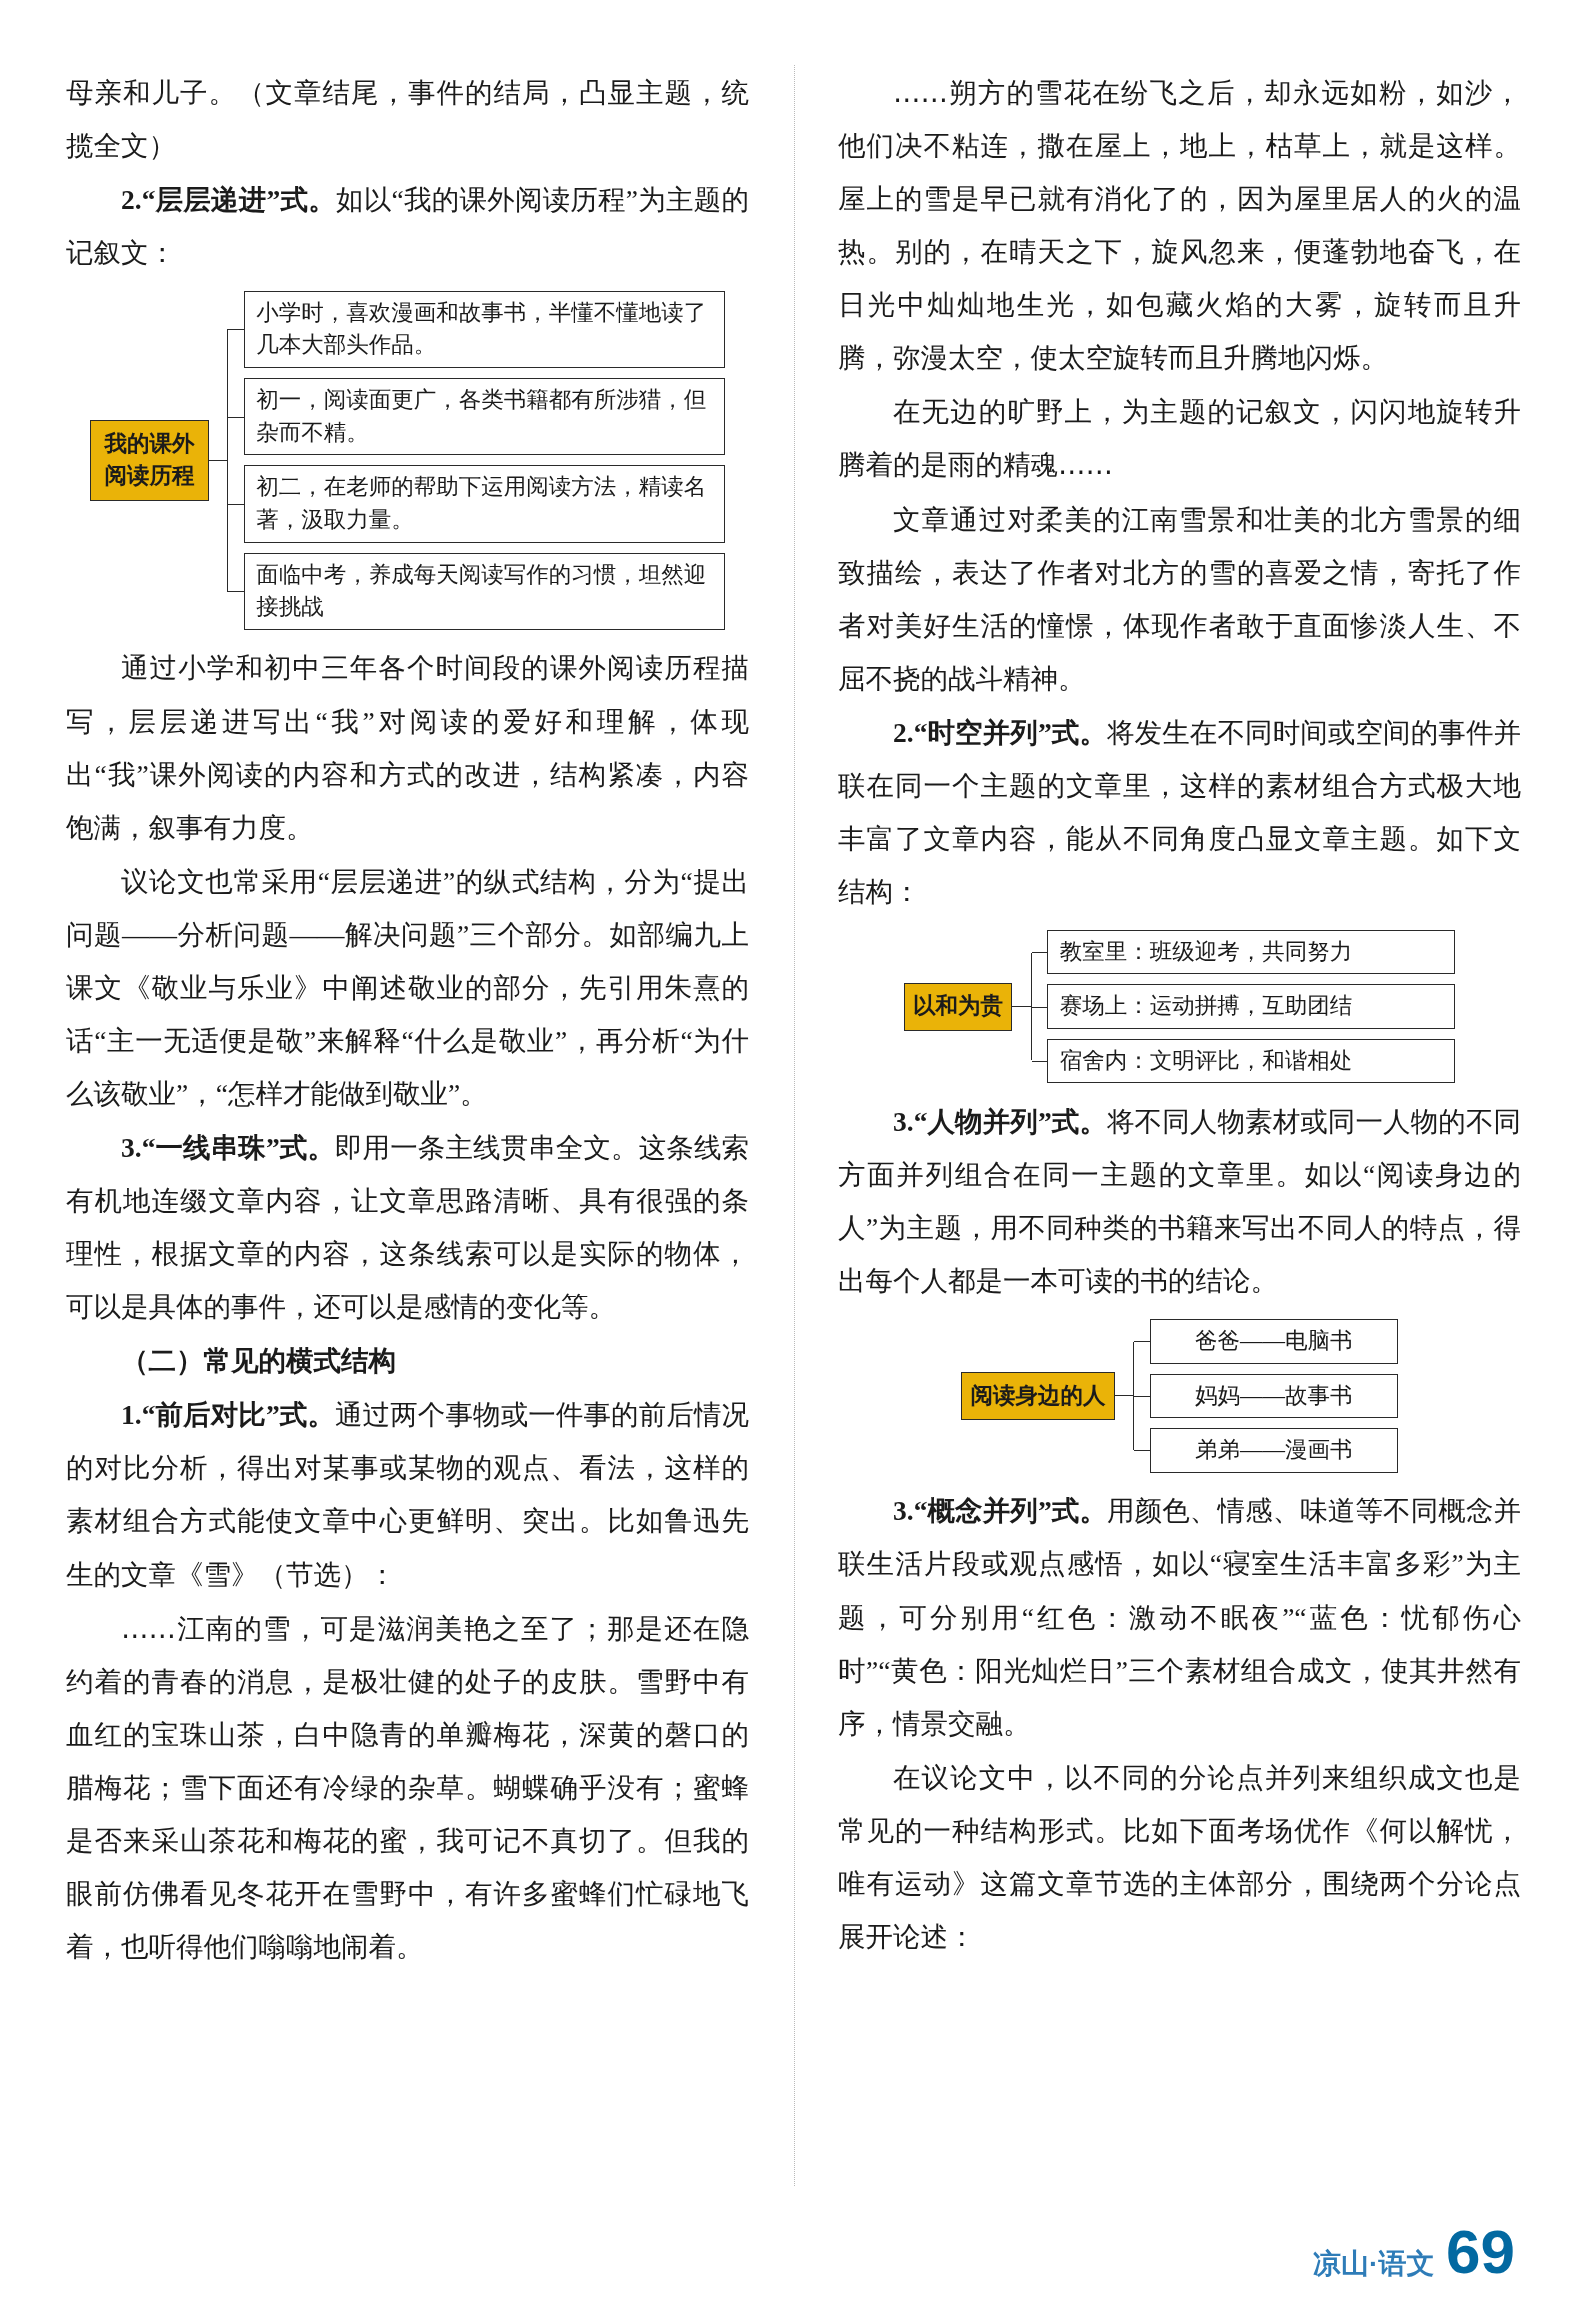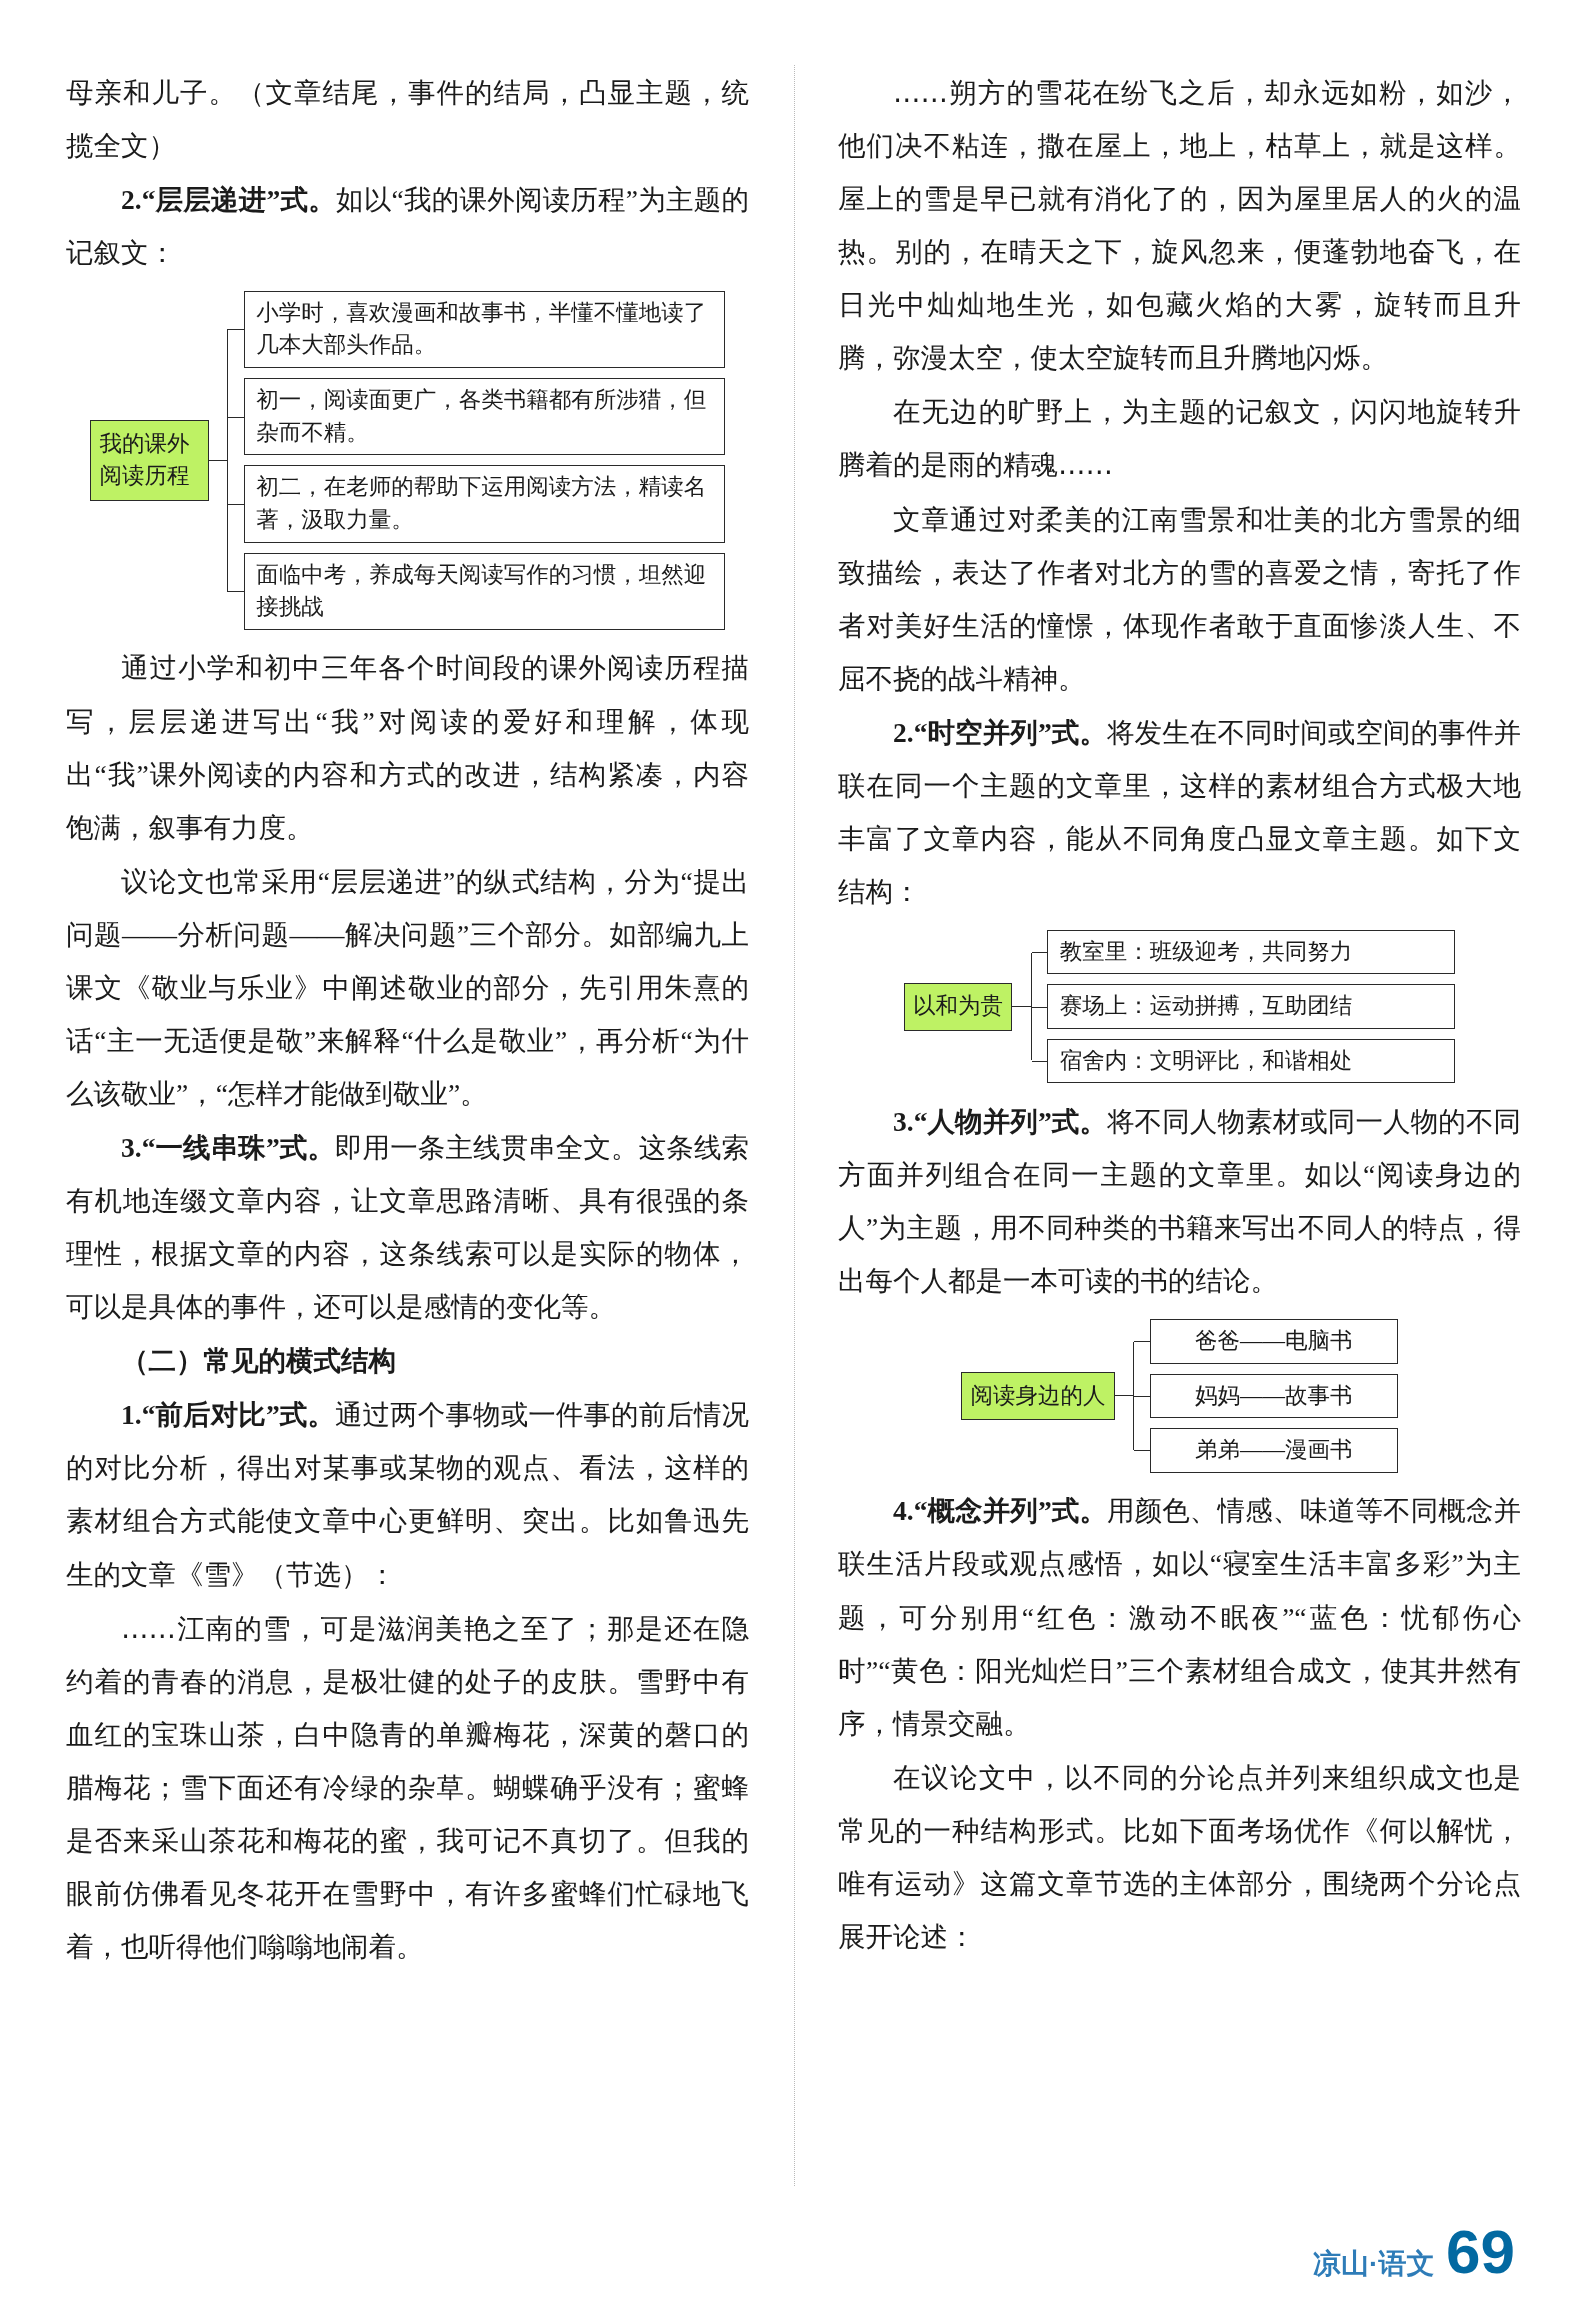--- a/index.html
+++ b/index.html
@@ -42,23 +42,24 @@
     align-items: center;
     justify-content: center;
     margin: 11.6px 0 11.6px 0;
     font-size: 22.5px;
     line-height: 1.45;
     text-align: left;
   }
   .diag-label {
     border: 1.7px solid #2a2a2a;
     padding: 6.7px 8.3px;
-    text-align: left;
+    text-align: center;
     flex: 0 0 auto;
-    background: #bef264;
+    background: #eab308;
+    font-weight: bold;
   }
   .diag-label.wrap { width: 100px; word-break: break-all; }
   .diag-label.nowrap { white-space: nowrap; }
   .diag-bridge {
     width: 18.3px;
     flex: 0 0 auto;
     border-top: 1.7px solid #2a2a2a;
   }
   .diag-items {
     display: flex;
@@ -170,21 +171,21 @@
       <div class="diagram d3">
         <div class="diag-label nowrap">阅读身边的人</div>
         <div class="diag-bridge"></div>
         <div class="diag-items">
           <div class="diag-item">爸爸——电脑书</div>
           <div class="diag-item">妈妈——故事书</div>
           <div class="diag-item">弟弟——漫画书</div>
         </div>
       </div>
 
-      <p class="indent"><span class="lead">4.“概念并列”式。</span><span>用颜色、情感、味道等不同概念并联生活片段或观点感悟，如以“寝室生活丰富多彩”为主题，可分别用“红色：激动不眠夜”“蓝色：忧郁伤心时”“黄色：阳光灿烂日”三个素材组合成文，使其井然有序，情景交融。</span></p>
+      <p class="indent"><span class="lead">3.“概念并列”式。</span><span>用颜色、情感、味道等不同概念并联生活片段或观点感悟，如以“寝室生活丰富多彩”为主题，可分别用“红色：激动不眠夜”“蓝色：忧郁伤心时”“黄色：阳光灿烂日”三个素材组合成文，使其井然有序，情景交融。</span></p>
       <p class="indent">在议论文中，以不同的分论点并列来组织成文也是常见的一种结构形式。比如下面考场优作《何以解忧，唯有运动》这篇文章节选的主体部分，围绕两个分论点展开论述：</p>
     </div>
 
   </div>
 </div>
 
 <div class="footer">
   <span class="footer-brand">凉山·语文</span>
   <span class="footer-page">69</span>
 </div>

